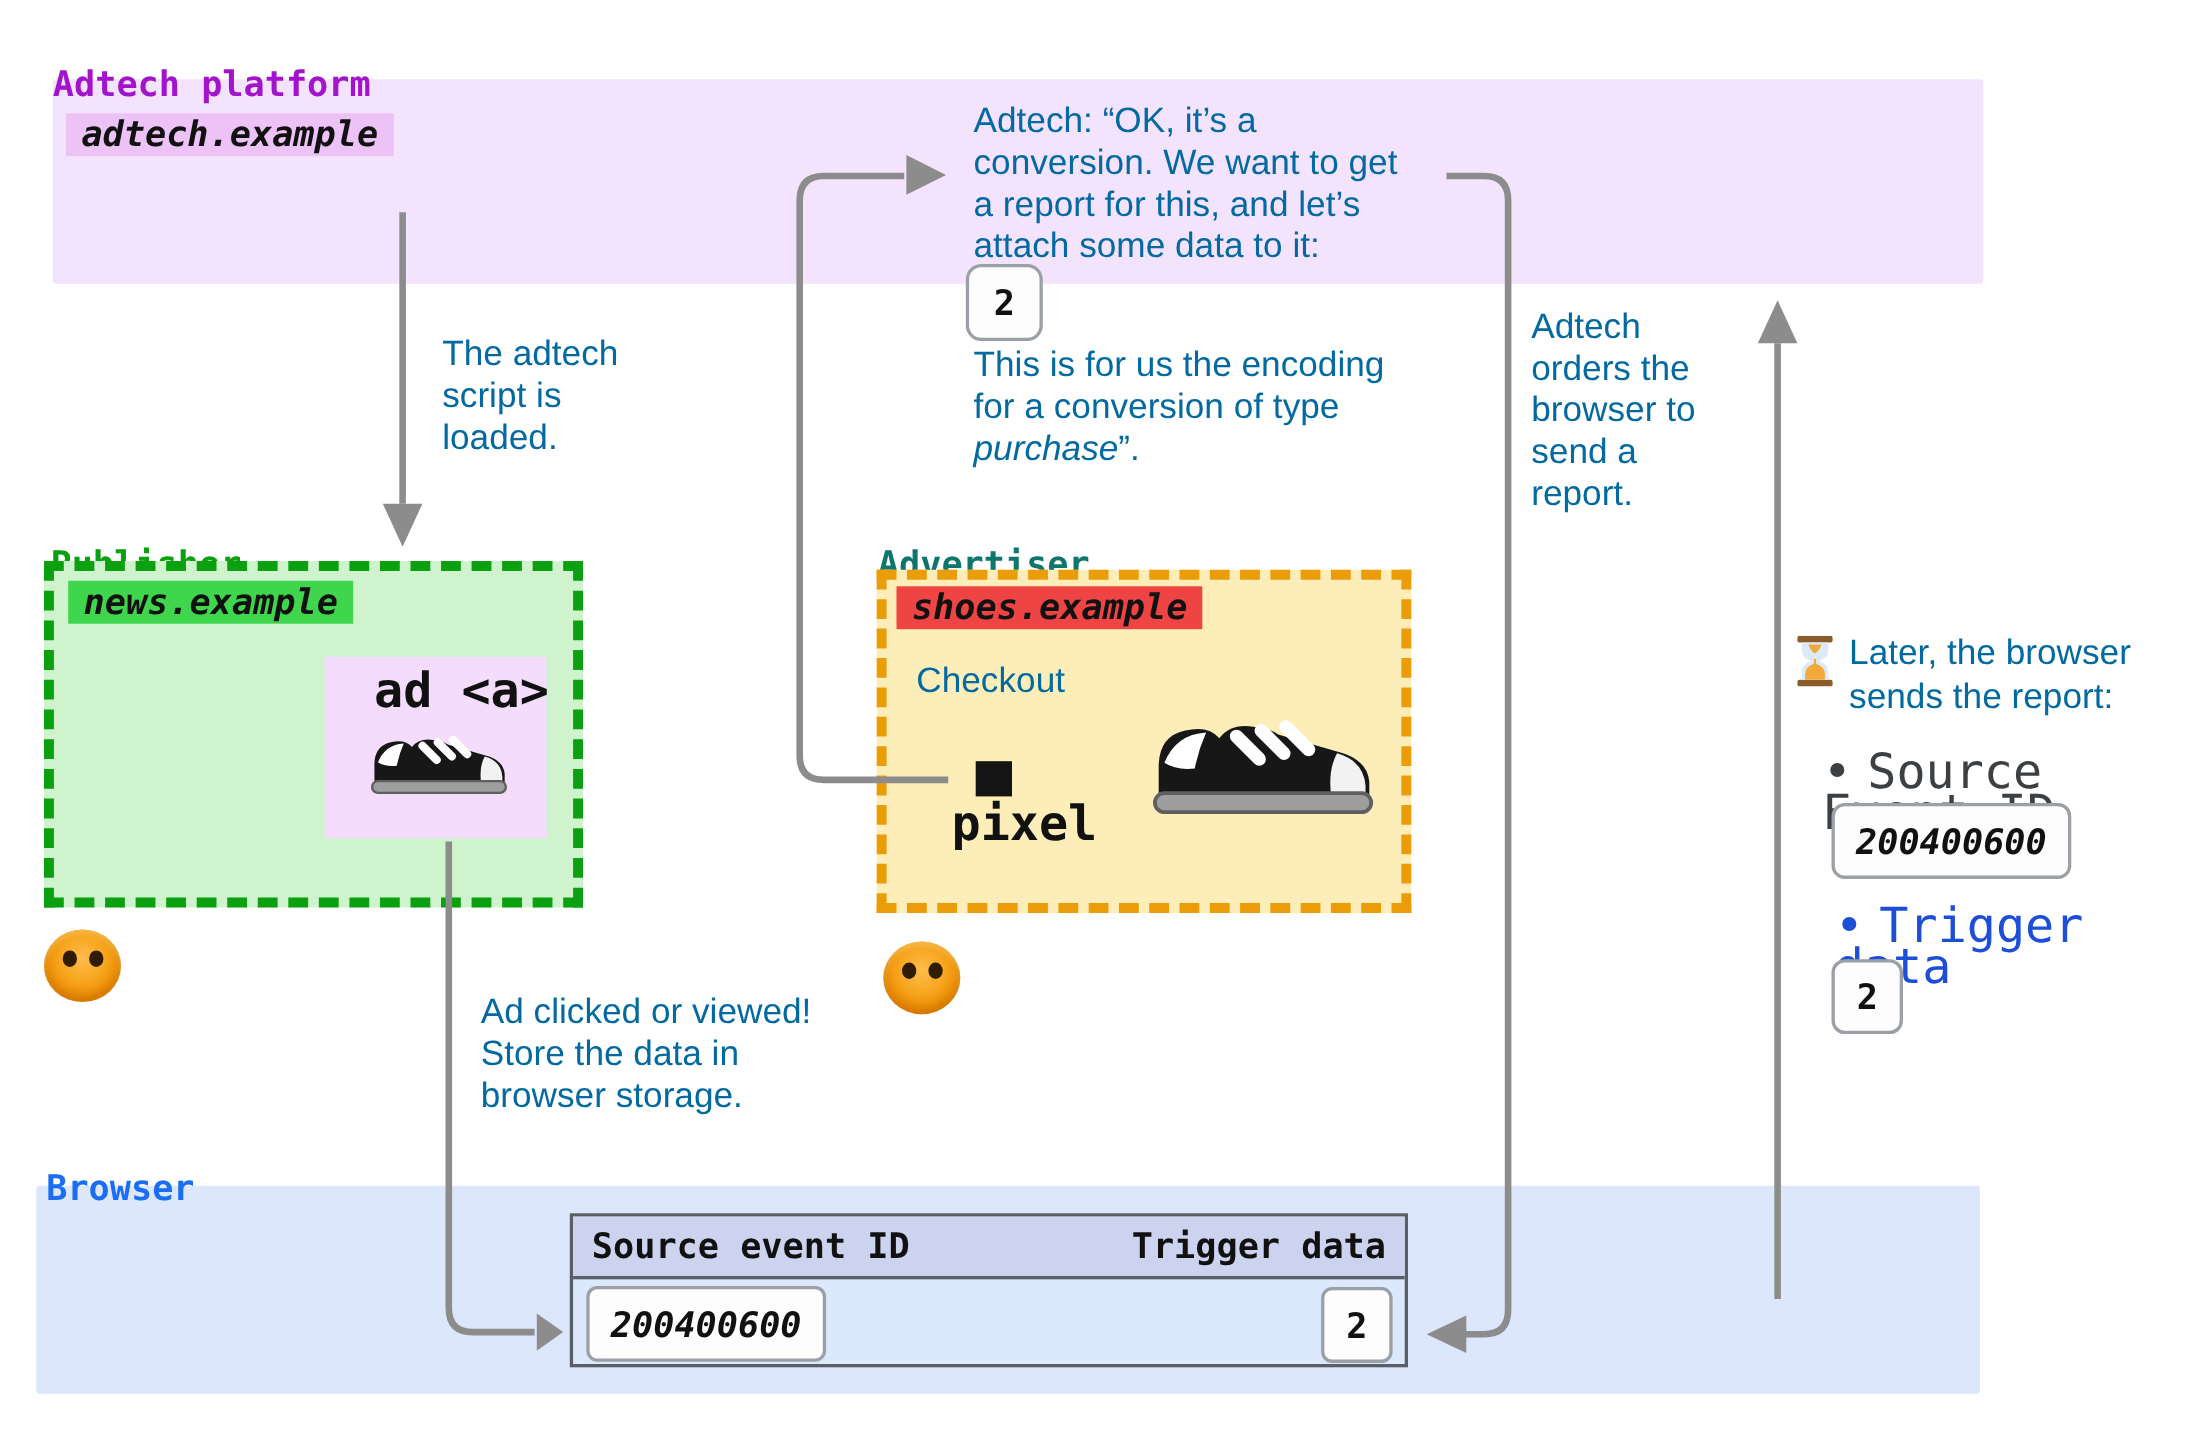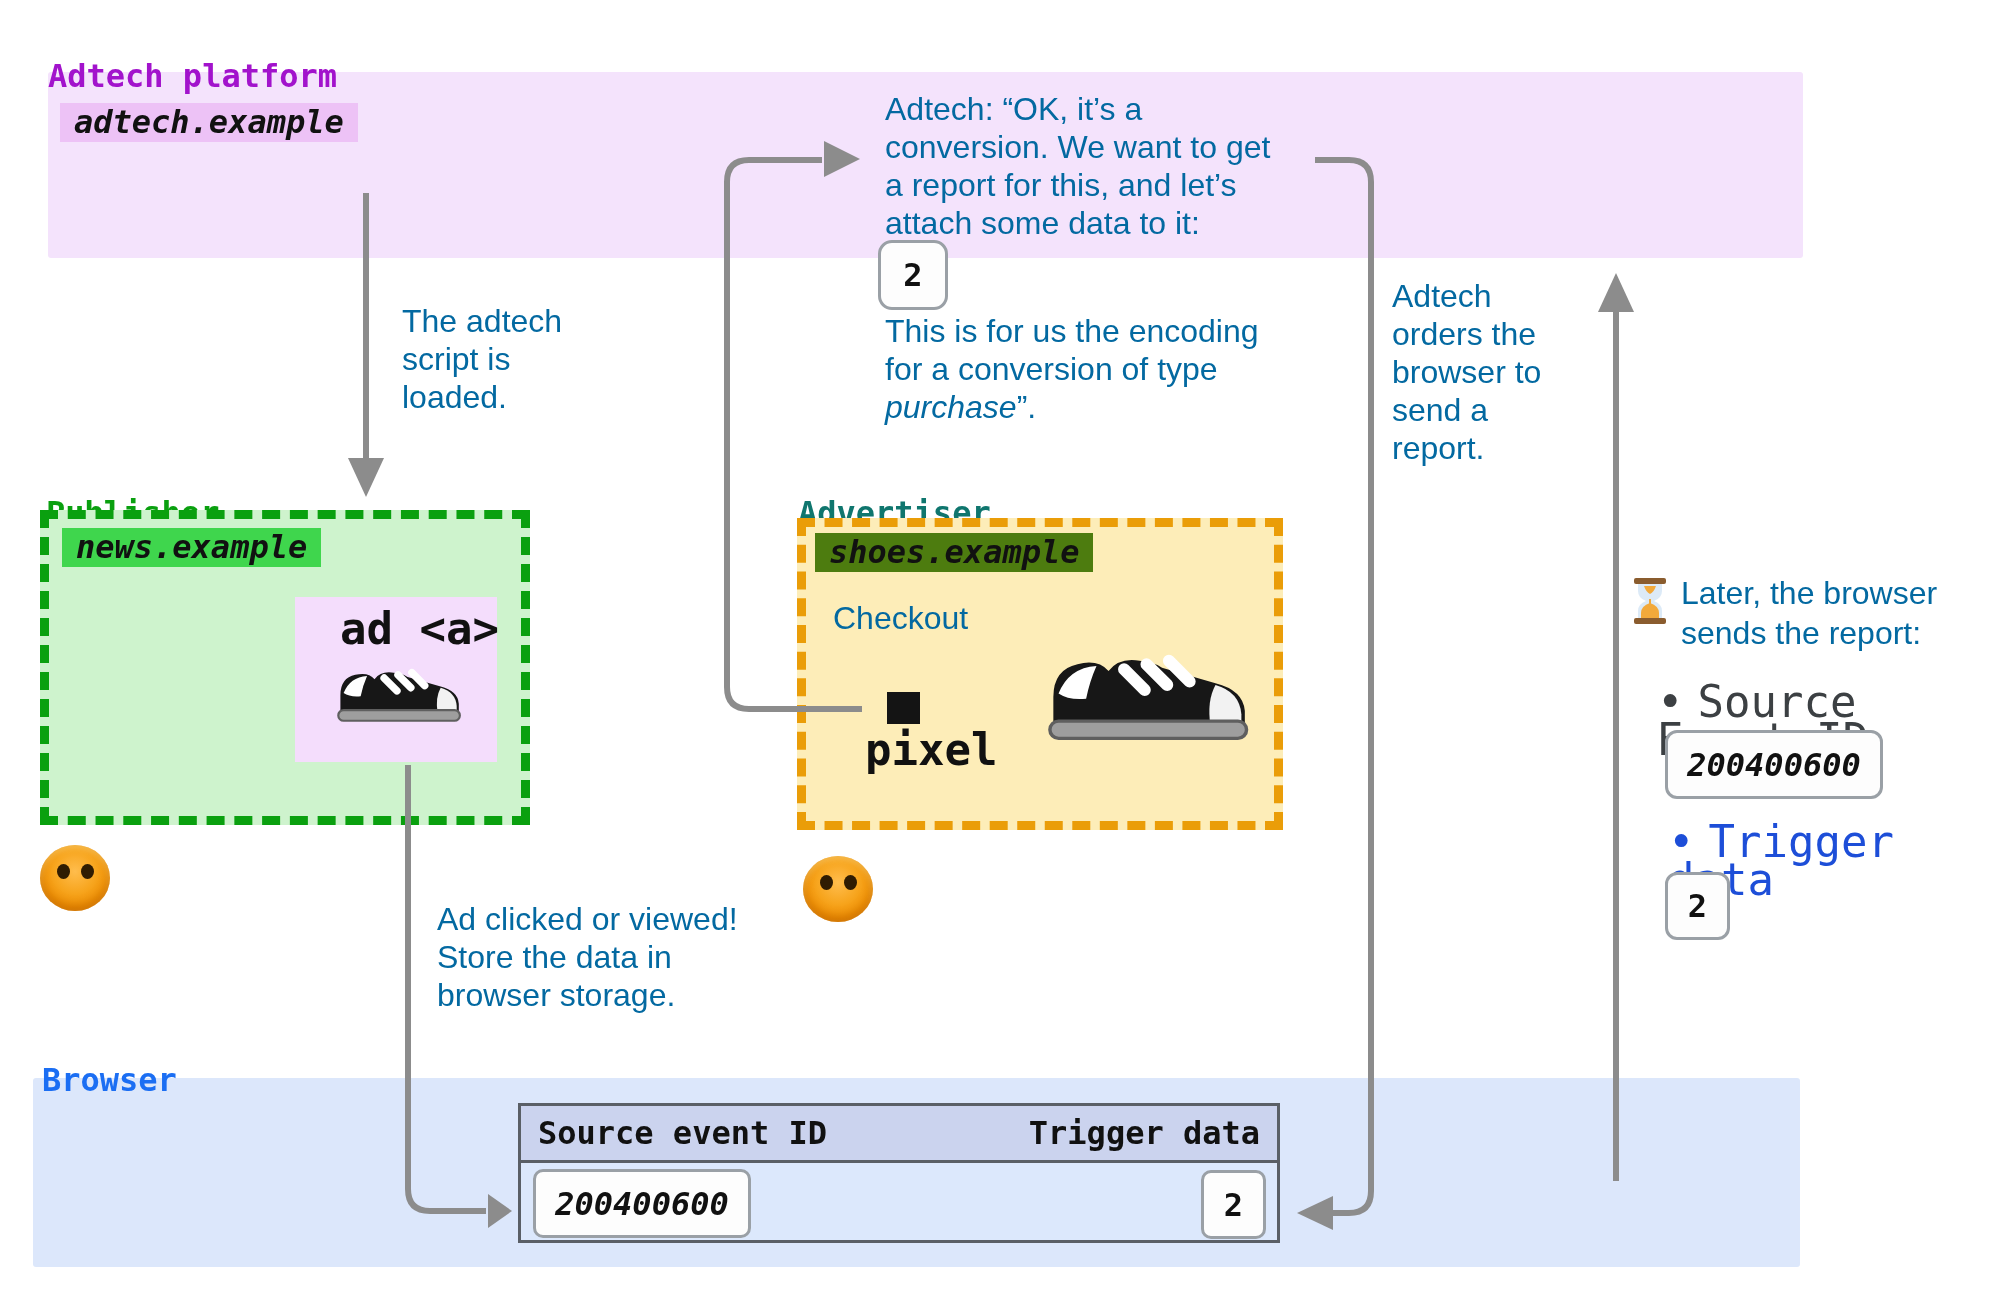--- a/index.html
+++ b/index.html
@@ -45,21 +45,21 @@
     <path d="M60 11 L72 23" stroke="#ffffff" stroke-width="7" stroke-linecap="round" fill="none"></path>
     <path d="M73 9 L85 21" stroke="#ffffff" stroke-width="7" stroke-linecap="round" fill="none"></path>
     <rect x="4" y="44" width="114" height="10" rx="5" fill="#9e9e9e" stroke="#5f5f5f" stroke-width="2"></rect>
   </svg>
   <div class="face" style="left:40px;top:845px;width:70px;height:66px;">
     <span class="eye" style="left:17px;top:19px;"></span>
       <span class="eye" style="left:41px;top:19px;"></span>
   </div>
 
   <div class="dashbox" style="left:797px;top:518px;width:486px;height:312px;background:#fdedb8;border:9px dashed #ea9d08;"></div>
-  <div class="badge" style="left:815px;top:533px;background:#4d7c0f;">shoes.example</div>
+  <div class="badge" style="left:815px;top:533px;background:#ef4444;">shoes.example</div>
   <div class="note" style="left:833px;top:599px;">Checkout</div>
   <div class="abs" style="left:887px;top:692px;width:33px;height:32px;background:#141414;"></div>
   <div class="monotext" style="left:865px;top:731px;">pixel</div>
   <svg class="abs" style="left:1043px;top:645px;" width="207" height="97" viewBox="0 0 120 56">
     <path d="M6 46 L6 30 Q6 14 20 11 Q32 8 38 15 Q44 7 56 9 L62 10 Q66 11 69 13 L100 22 Q116 26 117 38 L117 46 Z" fill="#171717"></path>
     <path d="M9 28 Q15 13 31 12 Q27 21 25 31 Q15 32 9 28 Z" fill="#ffffff"></path>
     <path d="M100 23 Q114 27 115 40 L115 46 L97 46 Q95 32 100 23 Z" fill="#f2f2f2"></path>
     <path d="M47 14 L59 26" stroke="#ffffff" stroke-width="7" stroke-linecap="round" fill="none"></path>
     <path d="M60 11 L72 23" stroke="#ffffff" stroke-width="7" stroke-linecap="round" fill="none"></path>
     <path d="M73 9 L85 21" stroke="#ffffff" stroke-width="7" stroke-linecap="round" fill="none"></path>

